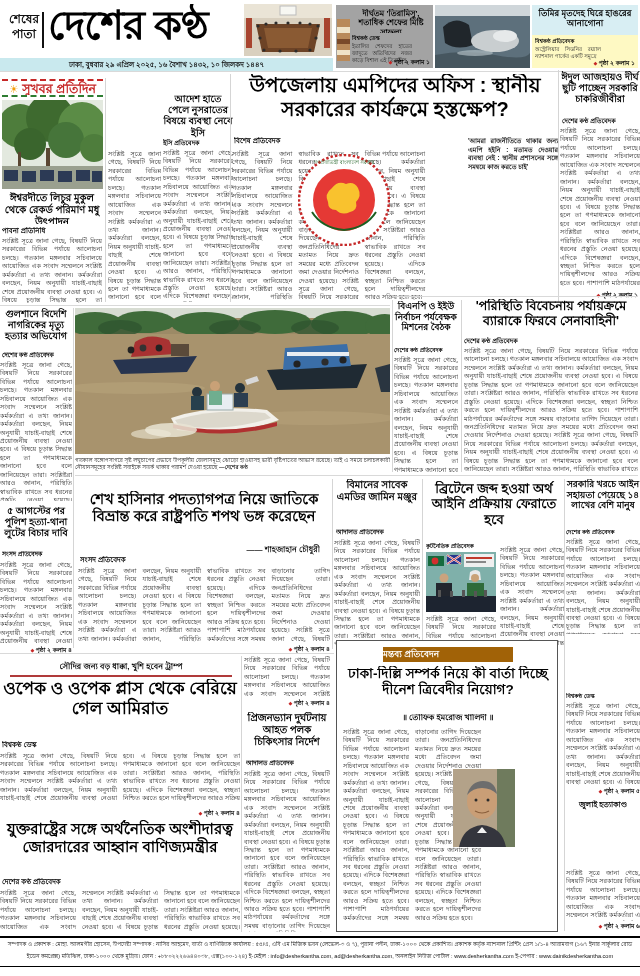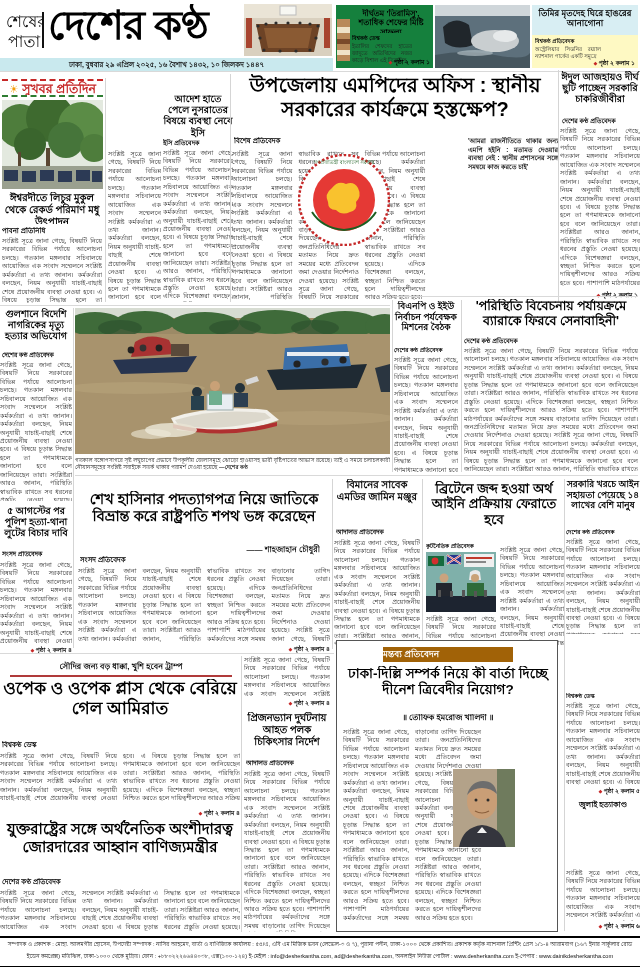--- a/index.html
+++ b/index.html
@@ -10,24 +10,24 @@
   .by{font-weight:bold;font-size:7px;color:#000;line-height:1.1;}
   .body{font-size:6.3px;line-height:1.34;text-align:justify;color:#1c1c1c;column-fill:auto;}
   .c2{column-count:2;column-gap:6px;} .c3{column-count:3;column-gap:6px;}
   .c4{column-count:4;column-gap:6px;} .c5{column-count:5;column-gap:6px;}
   .pref{font-size:6px;font-weight:bold;text-align:right;color:#000;}
   .pref::before{content:"◆ ";color:#c62828;font-size:5px;}
   .kick{font-weight:bold;text-align:center;color:#000;}
   .vr{background:#d5d5d5;width:1px;}
   .hr{background:#d9d9d9;height:1px;}
   .datebar{background:#c9e9ee;font-size:7px;font-weight:bold;text-align:center;}
-  .teaser1{background:#15803d;}
+  .teaser1{background:#a3a3a3;}
   .teaser2h{background:#d8eef3;}
   .mast{font-weight:bold;letter-spacing:-1px;font-size:40px;line-height:1.05;color:#000;white-space:nowrap;}
-  .pagelabel{font-size:16px;font-weight:normal;text-align:center;line-height:1.25;border-right:2px solid #111;}
+  .pagelabel{font-size:12px;font-weight:bold;text-align:center;line-height:1.25;border-right:2px solid #111;}
   .sukh{color:#c62828;font-weight:bold;font-size:12.5px;text-align:center;border-top:2px dashed #c62828;border-bottom:2px dashed #2e7d32;line-height:16px;}
   .banner{background:#a16207;color:#fff;font-weight:bold;font-size:9px;text-align:left;line-height:15px;}
   .cbox{border:1.2px solid #555;background:#fff;}
   .attr{font-weight:bold;font-size:8px;text-align:right;}
   .cap{font-size:5.6px;line-height:1.3;text-align:justify;color:#222;}
   .credit{font-weight:bold;}
   .quote{font-weight:bold;font-size:6.4px;line-height:1.35;text-align:justify;background:#fff;}
   .footline{font-size:5.6px;text-align:center;color:#111;line-height:1.25;}
   svg{display:block;}
 </style>

